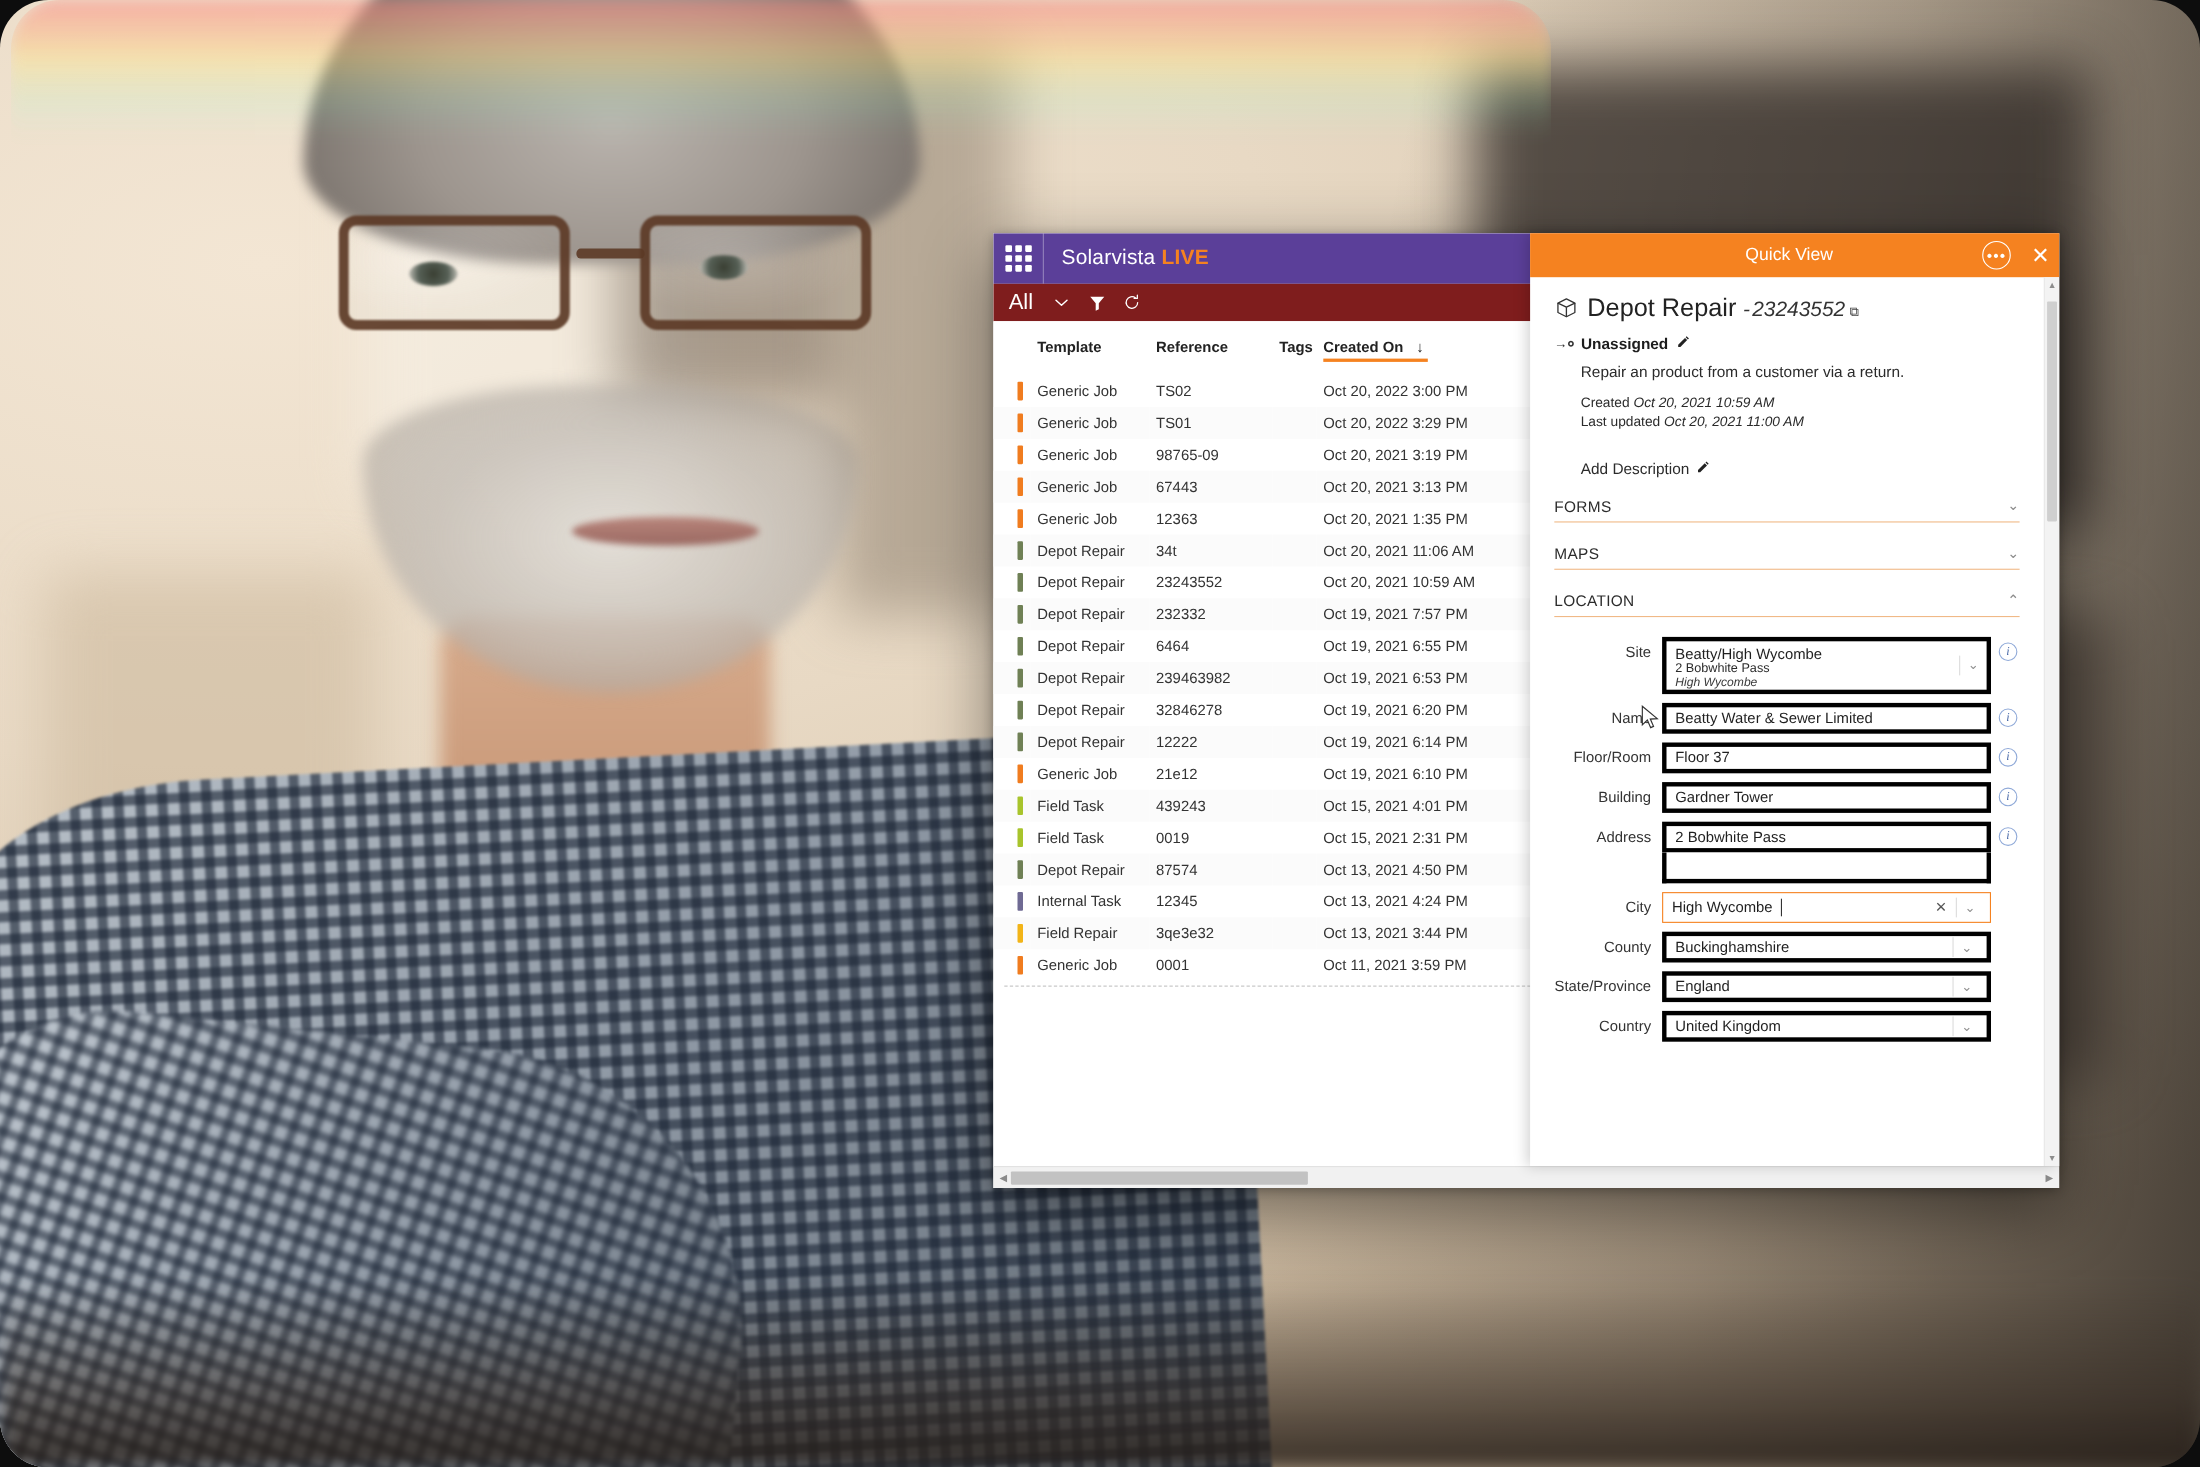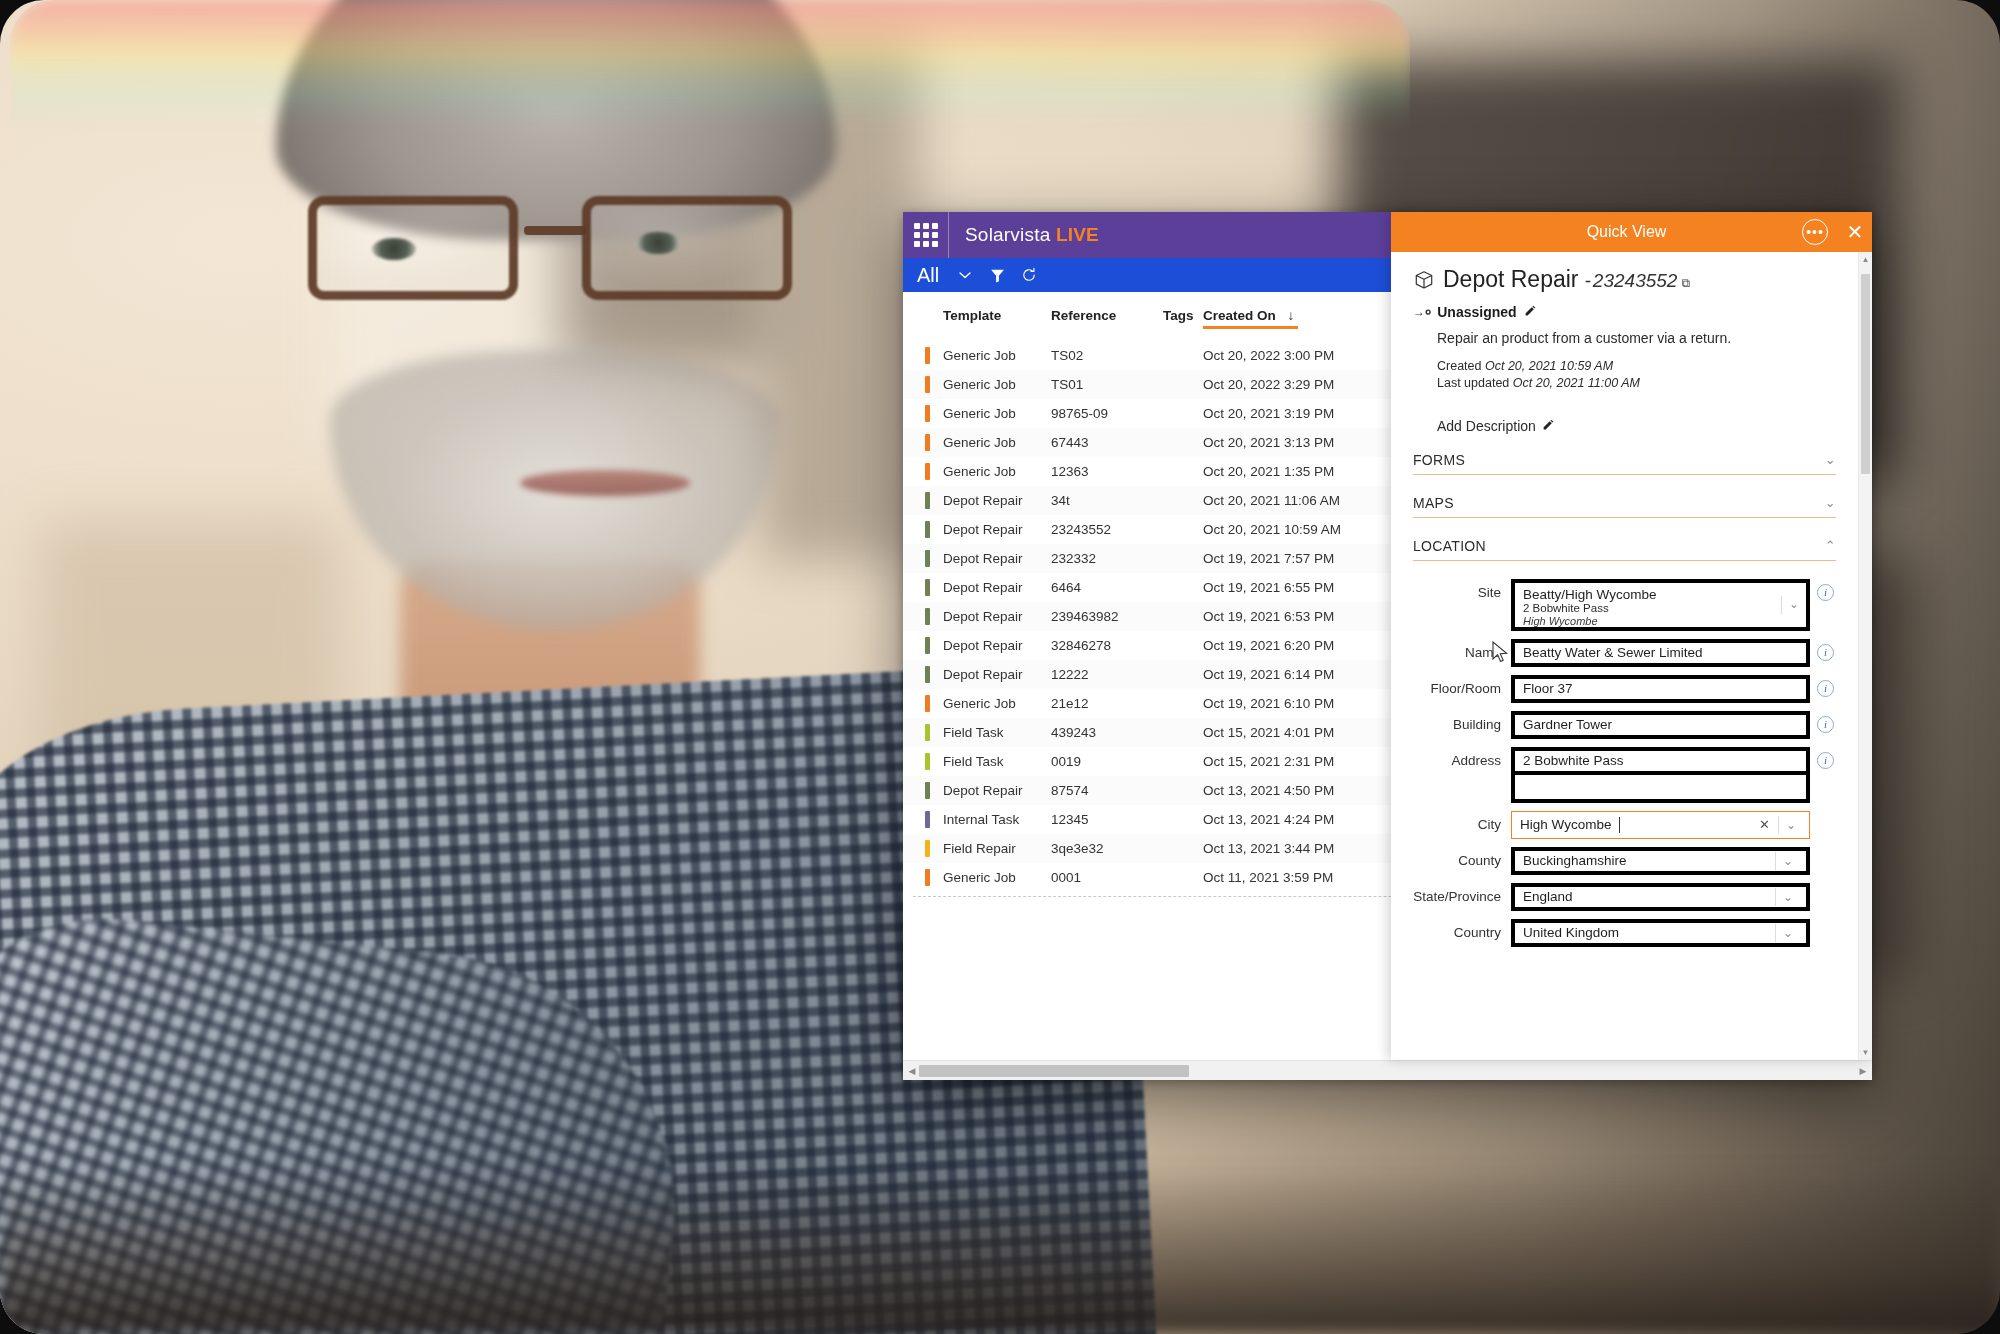--- a/index.html
+++ b/index.html
@@ -134,21 +134,21 @@
   .brand { margin-left: 16px; font-size: 19px; letter-spacing: .2px; }
   .brand .live { color: #f58220; font-weight: 600; }
   .topbar .spacer { flex: 1 1 auto; }
   .userinfo { font-size: 14.5px; margin-right: 14px; white-space: nowrap; }
   .ticon { width: 30px; height: 30px; margin-right: 8px; display: flex; align-items: center; justify-content: center; }
   .ticon svg { display:block; }
   .bellwrap { display:flex; align-items:center; margin-right: 10px; font-size: 14px; }
 
   
   .toolbar {
-    height: 34px; background: #1d4ed8; display: flex; align-items: center; color: #fff;
+    height: 34px; background: #7f1d1d; display: flex; align-items: center; color: #fff;
     padding-left: 14px; flex: 0 0 auto;
   }
   .toolbar .all { font-size: 20px; margin-right: 10px; }
   .tbtn { width: 32px; height: 30px; display: flex; align-items: center; justify-content: center; }
 
   
   .tablewrap { flex: 1 1 auto; position: relative; background: #fff; overflow: hidden; }
   table.grid { width: 100%; border-collapse: collapse; table-layout: fixed; }
   table.grid th {
     text-align: left; font-size: 13.5px; color: #222; font-weight: bold;

